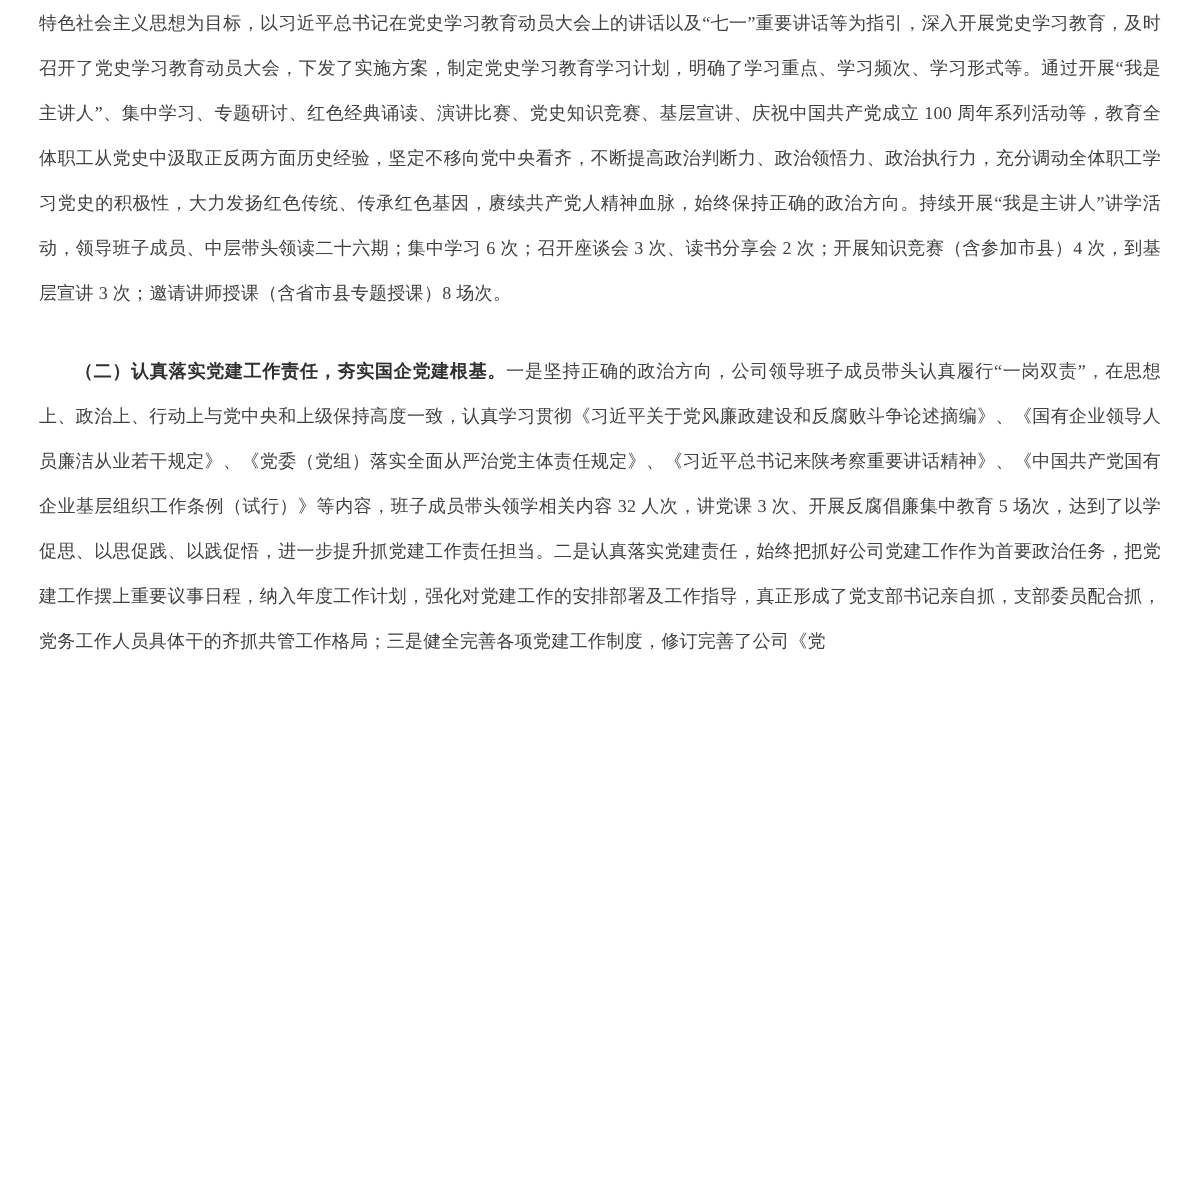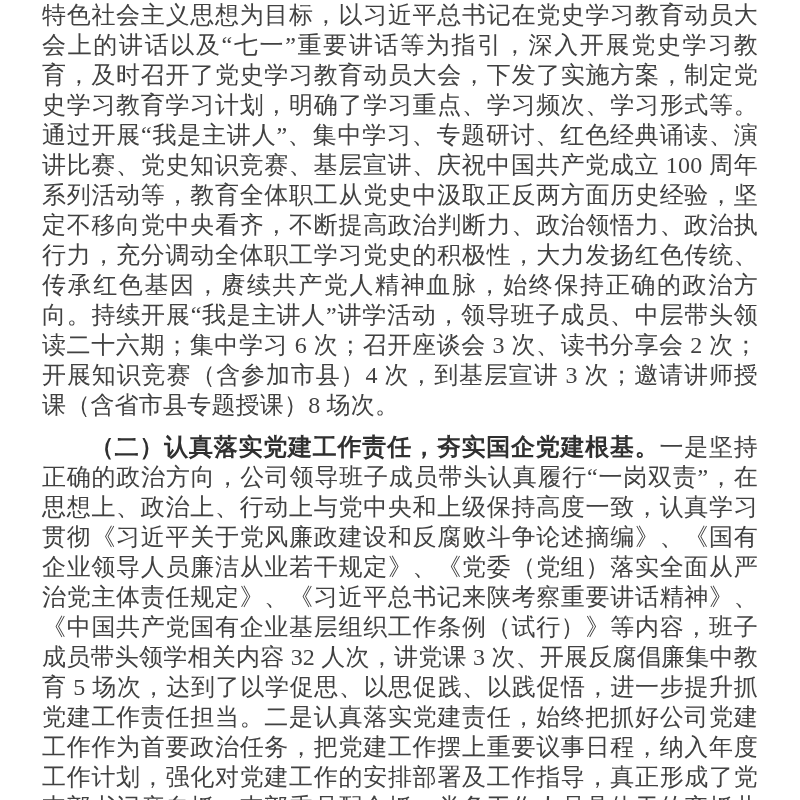--- a/index.html
+++ b/index.html
@@ -6,30 +6,30 @@
   html, body { margin: 0; padding: 0; }
   body {
     width: 800px;
     height: 800px;
     overflow: hidden;
     background: #ffffff;
   }
   .page {
     width: 800px;
     height: 800px;
-    padding: 0 42px;
+    padding: 0 26px;
     font-family: "Liberation Serif", "DejaVu Serif", serif;
-    font-size: 24px;
+    font-size: 12px;
     line-height: 30px;
     color: #414141;
     text-align: justify;
     letter-spacing: 0.2px;
   }
   .para { margin: 0; }
-  .para-2 { margin-top: 12px; }
+  .para-2 { margin-top: 22px; }
   .indent { text-indent: 2em; }
   .bold-lead {
     font-weight: bold;
     color: #303030;
   }
   .page-gap { height: 65px; }
 </style>
 </head>
 <body>
 

